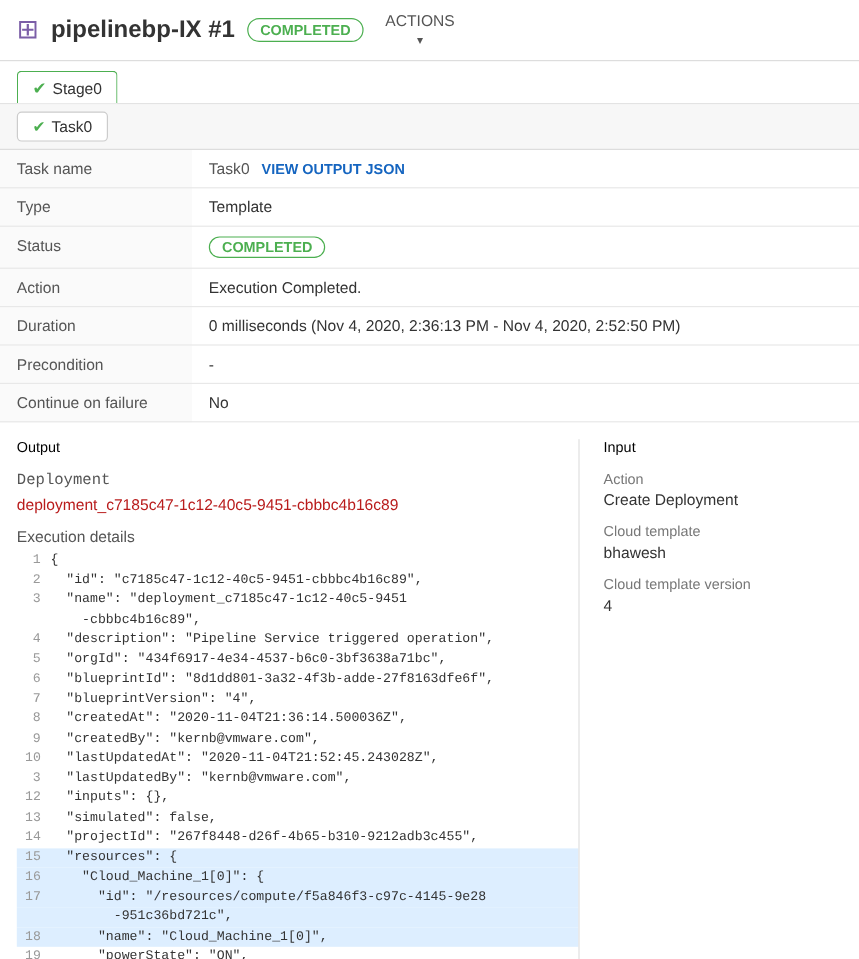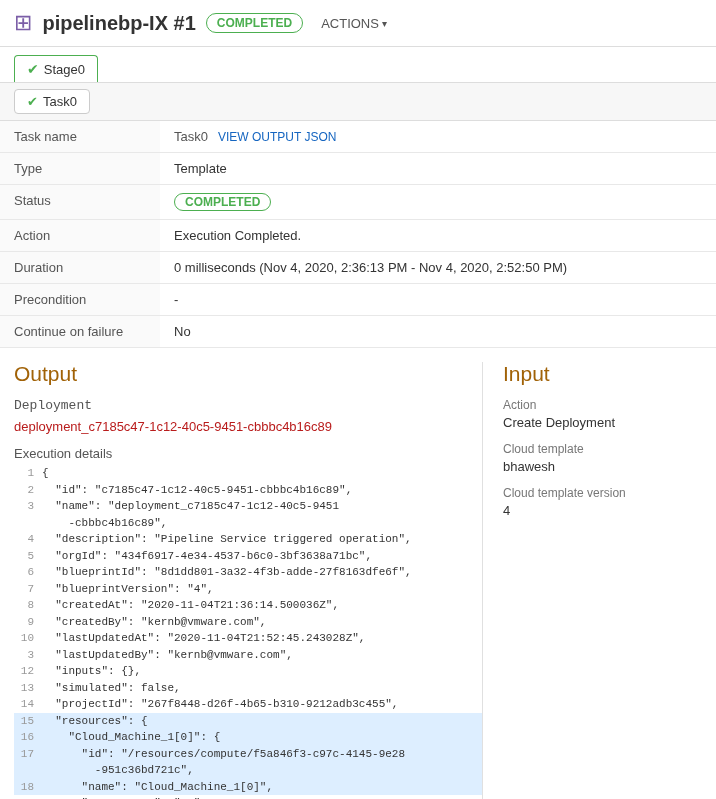--- a/index.html
+++ b/index.html
@@ -3,48 +3,48 @@
   <meta charset="utf-8">
   <style>
     * { box-sizing: border-box; margin: 0; padding: 0; }
     body { font-family: Arial, sans-serif; font-size: 13px; background: #fff; color: #333; width: 716px; }
 
     
     .header { display: flex; align-items: center; padding: 10px 14px; border-bottom: 1px solid #ddd; gap: 10px; }
     .header-icon { color: #7b5ea7; font-size: 22px; }
     .header-title { font-size: 20px; font-weight: bold; color: #333; }
     .completed-badge { border: 1.5px solid #4caf50; border-radius: 12px; padding: 2px 10px; font-size: 12px; font-weight: bold; color: #4caf50; }
-    .actions-btn { color: #555; font-size: 13px; cursor: pointer; display: flex; align-items: center; gap: 3px; margin-left: 8px; }
+    .actions-btn { color: #555; font-size: 13px; cursor: pointer; display: flex; align-items: center; gap: 3px; margin-left: 8px; flex-direction: column; }
     .actions-btn .arrow { font-size: 10px; }
 
     
     .stage-bar { padding: 8px 14px 0; border-bottom: 1px solid #ddd; }
     .stage-tab { display: inline-flex; align-items: center; gap: 5px; border: 1px solid #4caf50; border-bottom: none; border-radius: 4px 4px 0 0; padding: 5px 12px; font-size: 13px; background: #fff; cursor: pointer; }
     .stage-tab .check { color: #4caf50; font-size: 14px; }
 
     
     .task-bar { padding: 6px 14px; background: #f7f7f7; border-bottom: 1px solid #ddd; }
     .task-tab { display: inline-flex; align-items: center; gap: 5px; border: 1px solid #ccc; border-radius: 4px; padding: 4px 12px; font-size: 13px; background: #fff; cursor: pointer; }
     .task-tab .check { color: #4caf50; font-size: 13px; }
 
     
     .info-table { width: 100%; border-collapse: collapse; margin: 0; }
     .info-table tr { border-bottom: 1px solid #e8e8e8; }
     .info-table td { padding: 8px 14px; vertical-align: top; }
     .info-table td:first-child { width: 160px; color: #555; font-weight: normal; background: #fafafa; }
     .info-table td:last-child { color: #333; }
     .task-name-link { color: #555; font-size: 13px; }
-    .view-output-link { color: #1565c0; font-size: 12px; font-weight: normal; text-decoration: none; margin-left: 10px; cursor: pointer; }
+    .view-output-link { color: #1565c0; font-size: 12px; font-weight: bold; text-decoration: none; margin-left: 10px; cursor: pointer; }
     .completed-badge-small { border: 1.5px solid #4caf50; border-radius: 12px; padding: 1px 10px; font-size: 12px; font-weight: bold; color: #4caf50; display: inline-block; }
 
     
     .output-input-container { display: flex; padding: 14px 14px 0; gap: 0; }
     .output-section { flex: 1; }
     .input-section { width: 220px; padding-left: 20px; border-left: 1px solid #e0e0e0; }
-    .section-title { font-size: 21px; color: #a16207; font-weight: normal; margin-bottom: 12px; }
+    .section-title { font-size: 12px; color: #000000; font-weight: normal; margin-bottom: 12px; }
 
     .output-label { font-size: 13px; color: #555; margin-bottom: 6px; font-family: Liberation Mono, monospace; }
     .deployment-link { color: #b91c1c; font-size: 13px; text-decoration: none; cursor: pointer; display: block; margin-bottom: 12px; }
 
     .deployment-details-label { font-size: 13px; color: #555; margin-bottom: 4px; }
     .code-block { font-family: 'Courier New', monospace; font-size: 11px; color: #333; line-height: 1.5; background: #fff; border: none; }
     .code-line { display: flex; }
     .line-num { width: 28px; color: #999; text-align: right; padding-right: 8px; user-select: none; flex-shrink: 0; font-size: 11px; }
     .line-content { flex: 1; white-space: pre; }
     .line-highlight { background: #ddeeff; }

